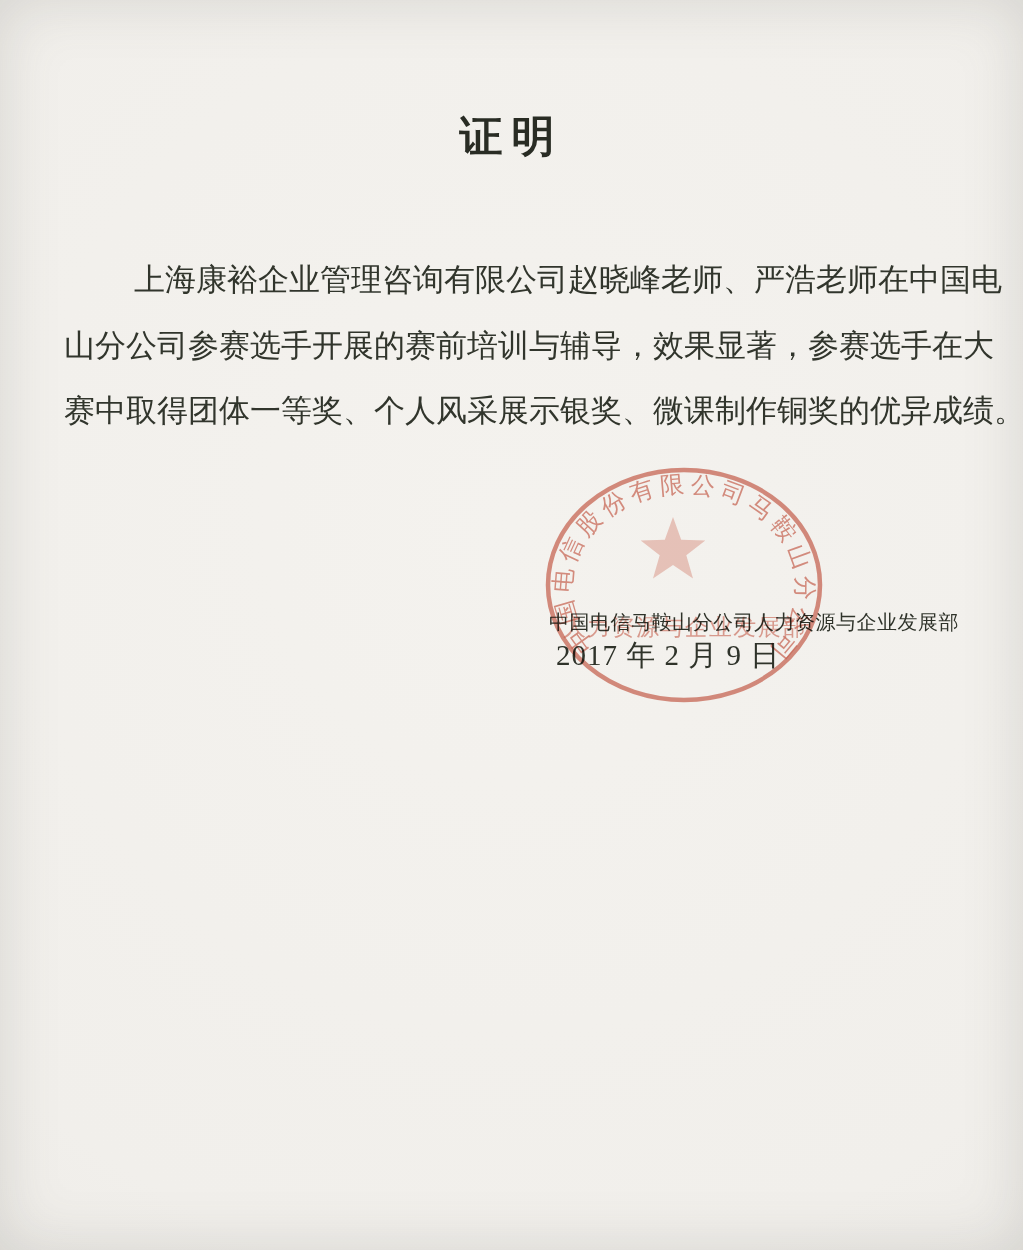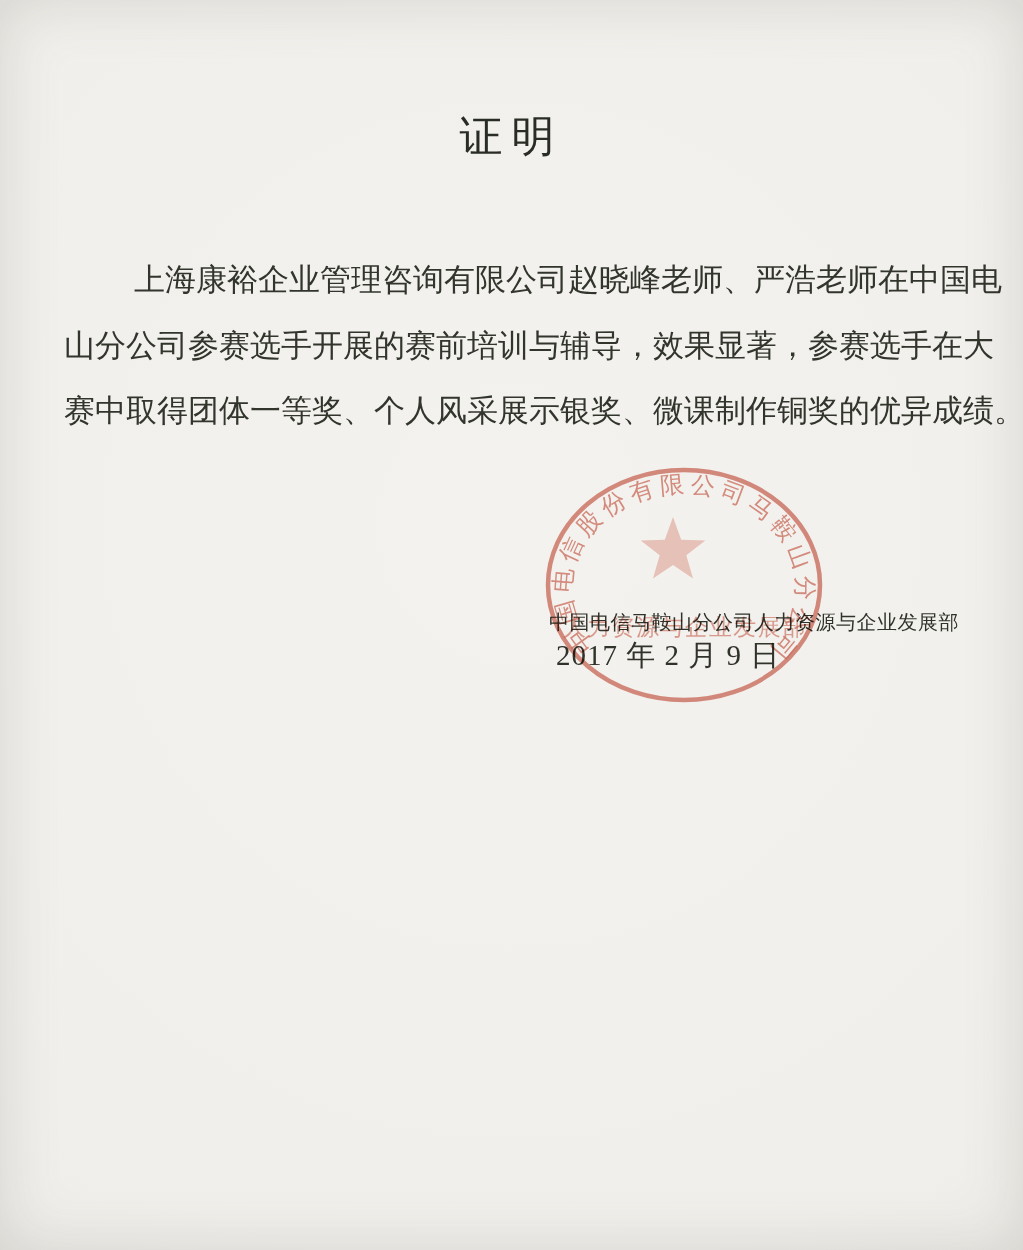--- a/index.html
+++ b/index.html
@@ -19,21 +19,21 @@
     box-shadow: inset 0 0 60px rgba(90,88,82,0.18);
     color: #31352c;
   }
   .title {
     position: absolute;
     top: 108px;
     left: 0;
     width: 100%;
     text-align: center;
     font-size: 43px;
-    font-weight: 400;
+    font-weight: 700;
     letter-spacing: 9px;
     color: #292c24;
   }
   .body-text {
     position: absolute;
     left: 44px;
     top: 247px;
     width: 922px;
   }
   .body-line {

